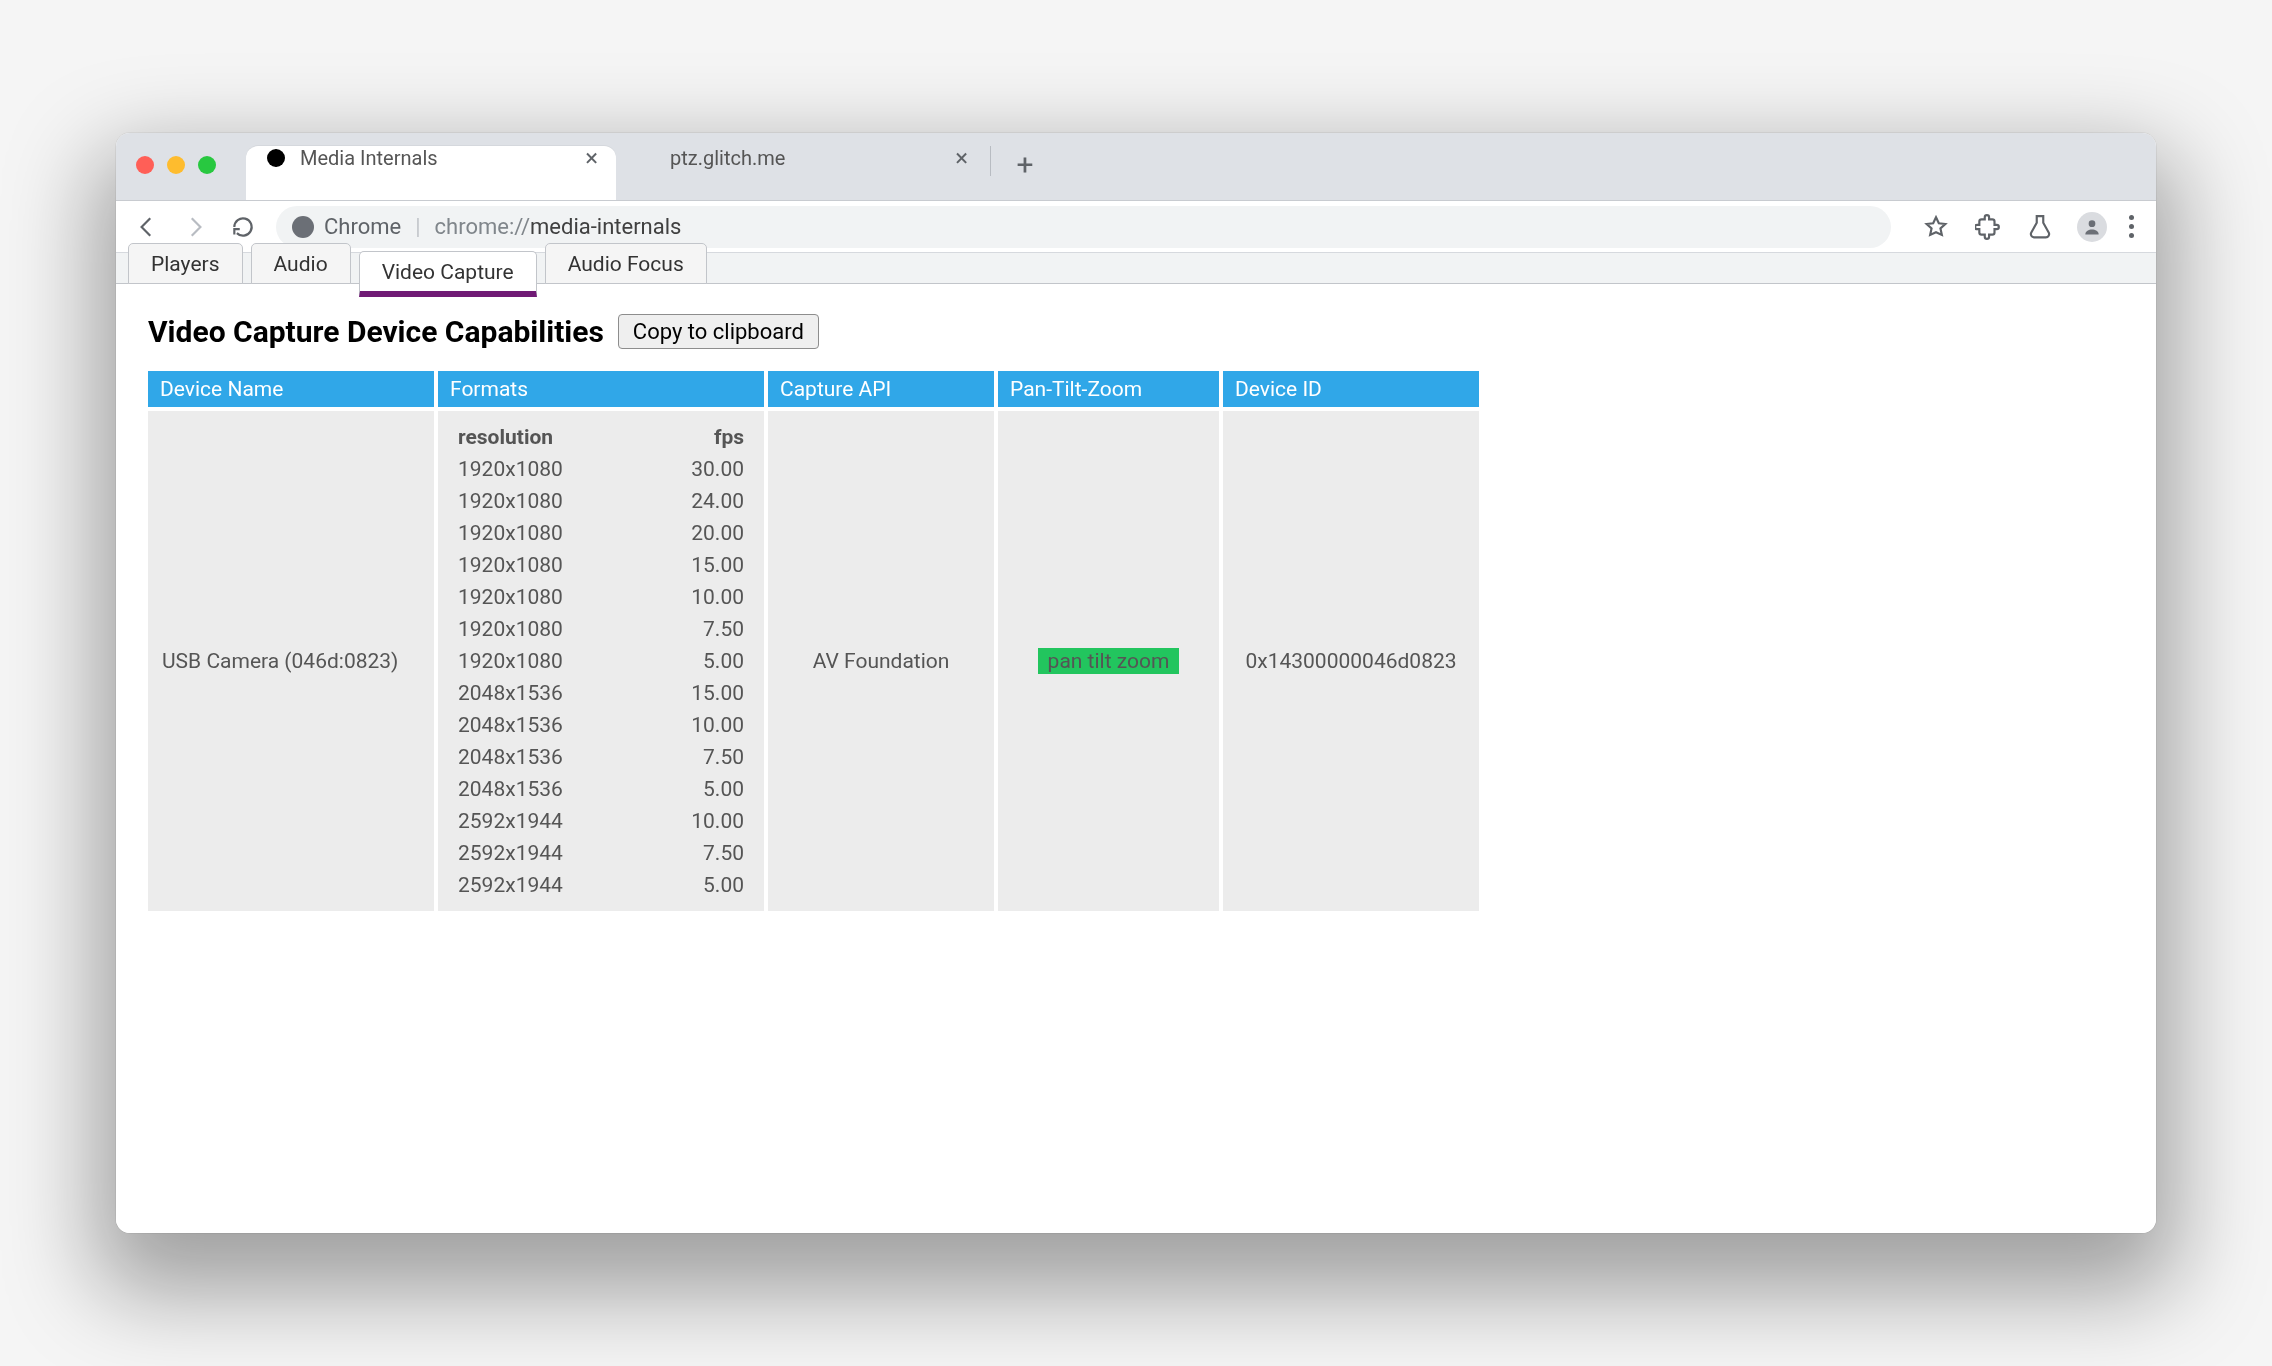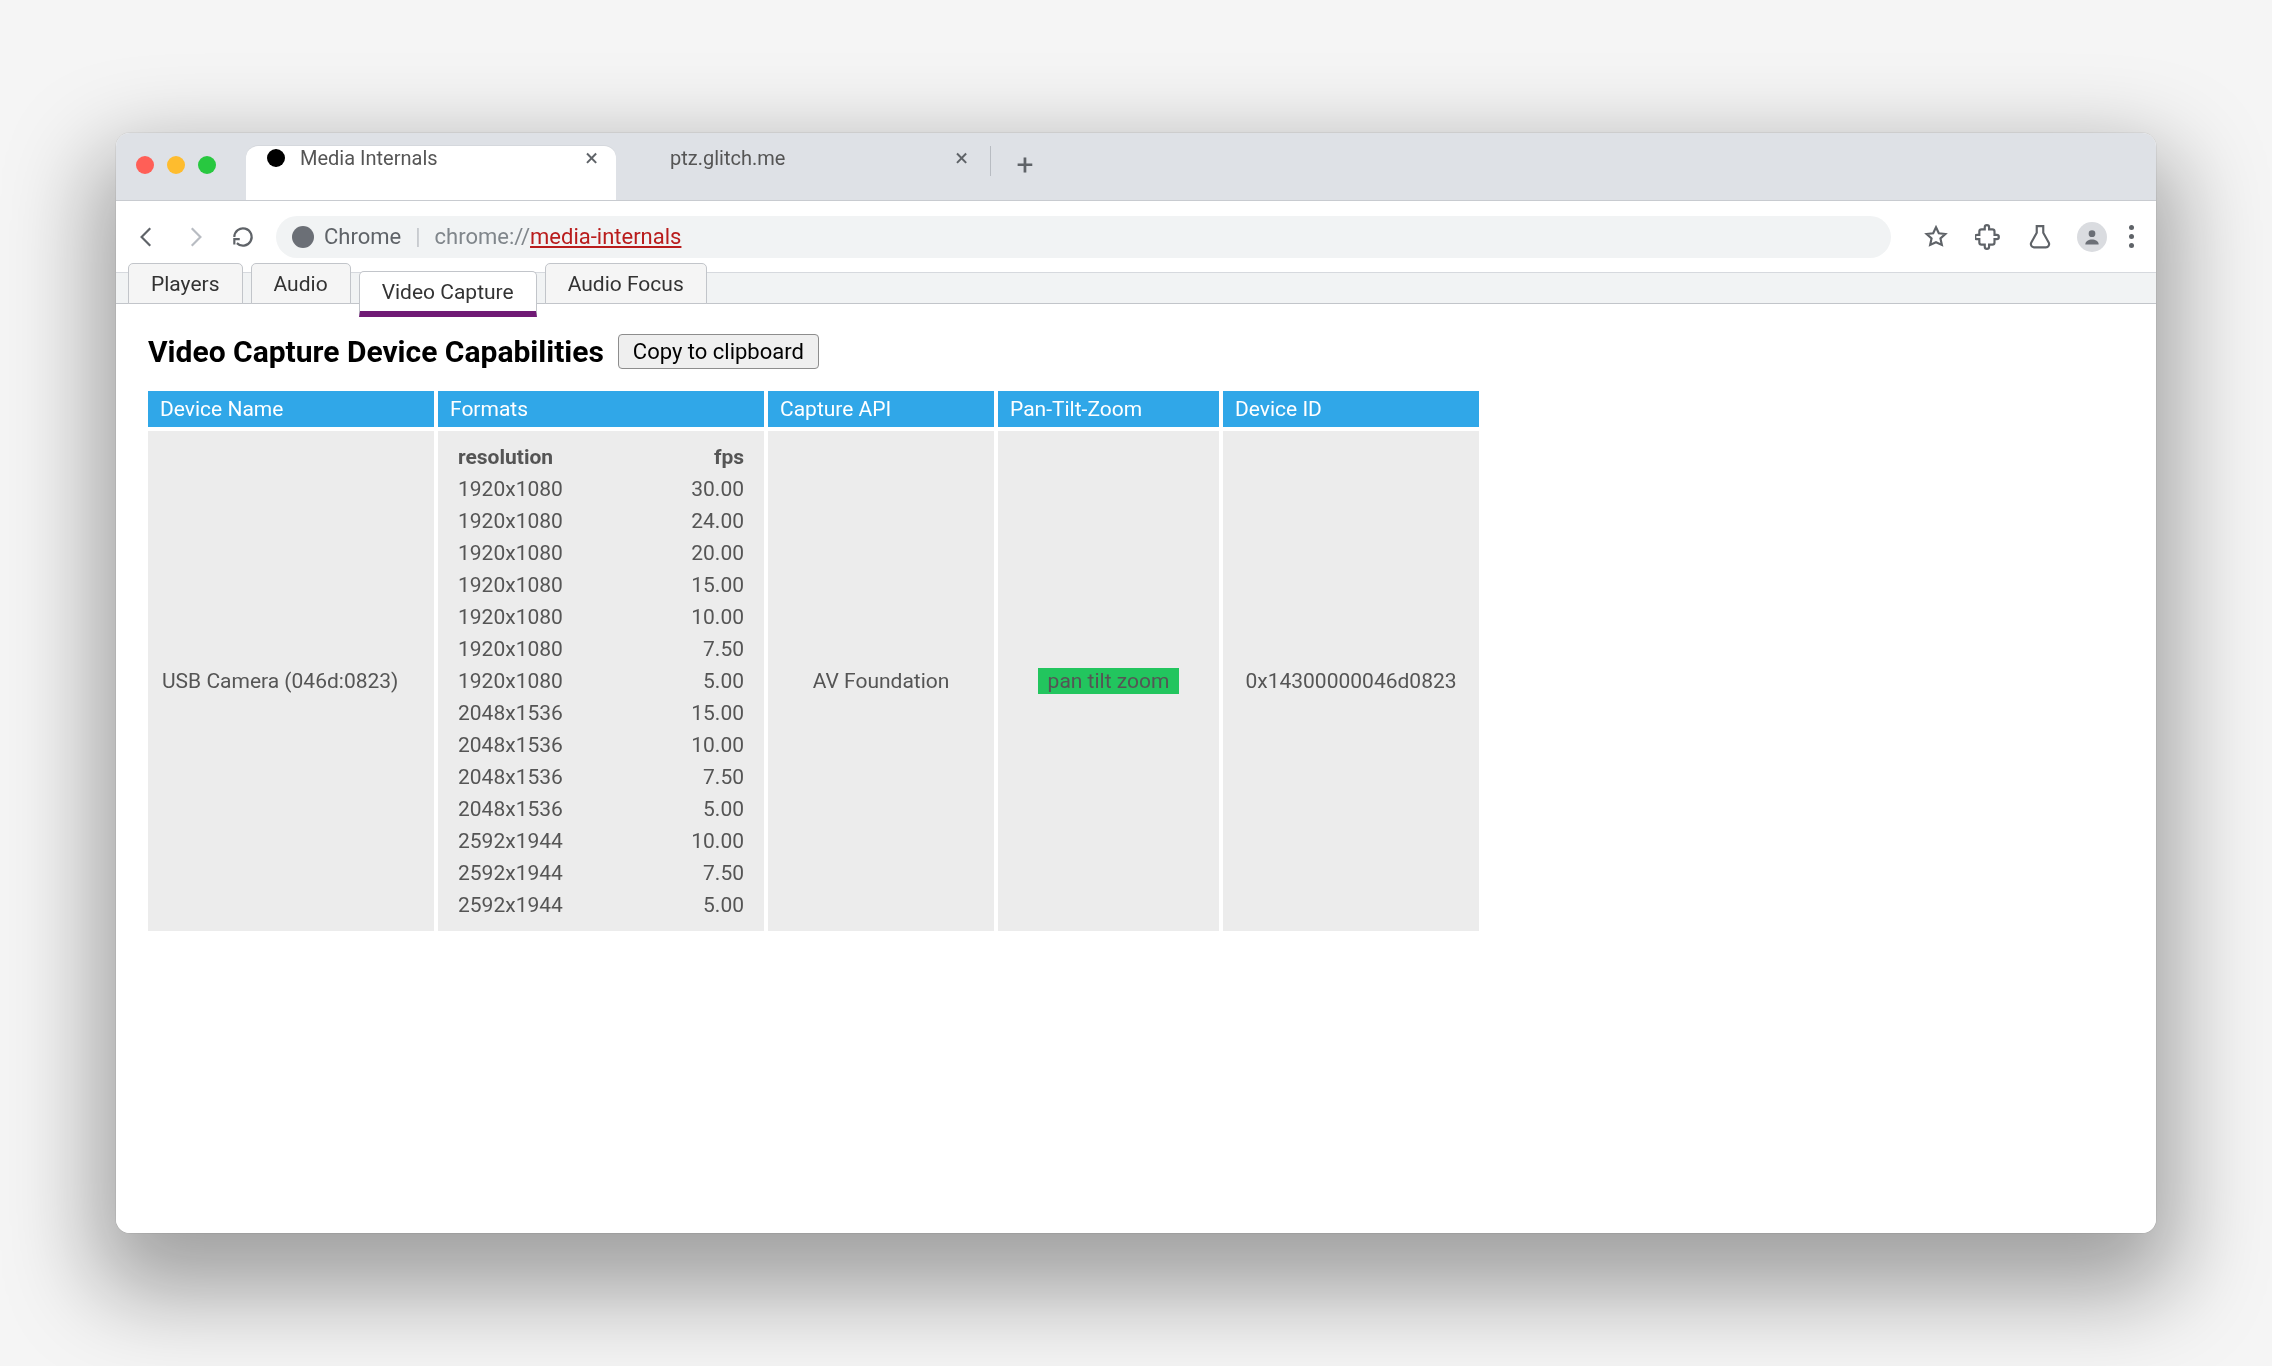--- a/index.html
+++ b/index.html
@@ -95,21 +95,21 @@
     color: #5f6368;
     font-size: 30px;
     align-self: center;
     margin-bottom: 4px;
     margin-left: 8px;
     cursor: pointer;
   }
 
   
   .toolbar {
-    height: 72px;
+    height: 52px;
     background: #fff;
     border-bottom: 1px solid #d6d9de;
     display: flex;
     align-items: center;
     padding: 0 16px;
     gap: 18px;
   }
   .tbicon {
     width: 30px; height: 30px;
     display: inline-flex; align-items: center; justify-content: center;
@@ -128,21 +128,21 @@
     padding: 0 16px;
     gap: 10px;
     font-size: 22px;
     color: #4a4a4a;
   }
   .omnibox .chip {
     color: #5f6368;
   }
   .omnibox .sep { color: #c2c5ca; margin: 0 4px; }
   .omnibox .url-dim { color: #80868b; }
-  .omnibox .url { color: #b91c1c; text-decoration: underline; }
+  .omnibox .url { color: #404040; }
   .omni-chrome-icon {
     width: 22px; height: 22px;
     border-radius: 50%;
     background: #6b6f76;
     display: inline-block;
   }
   .toolbar-right { display: flex; align-items: center; gap: 22px; margin-left: 12px; margin-right: 6px; }
   .avatar {
     width: 30px; height: 30px;
     border-radius: 50%;

